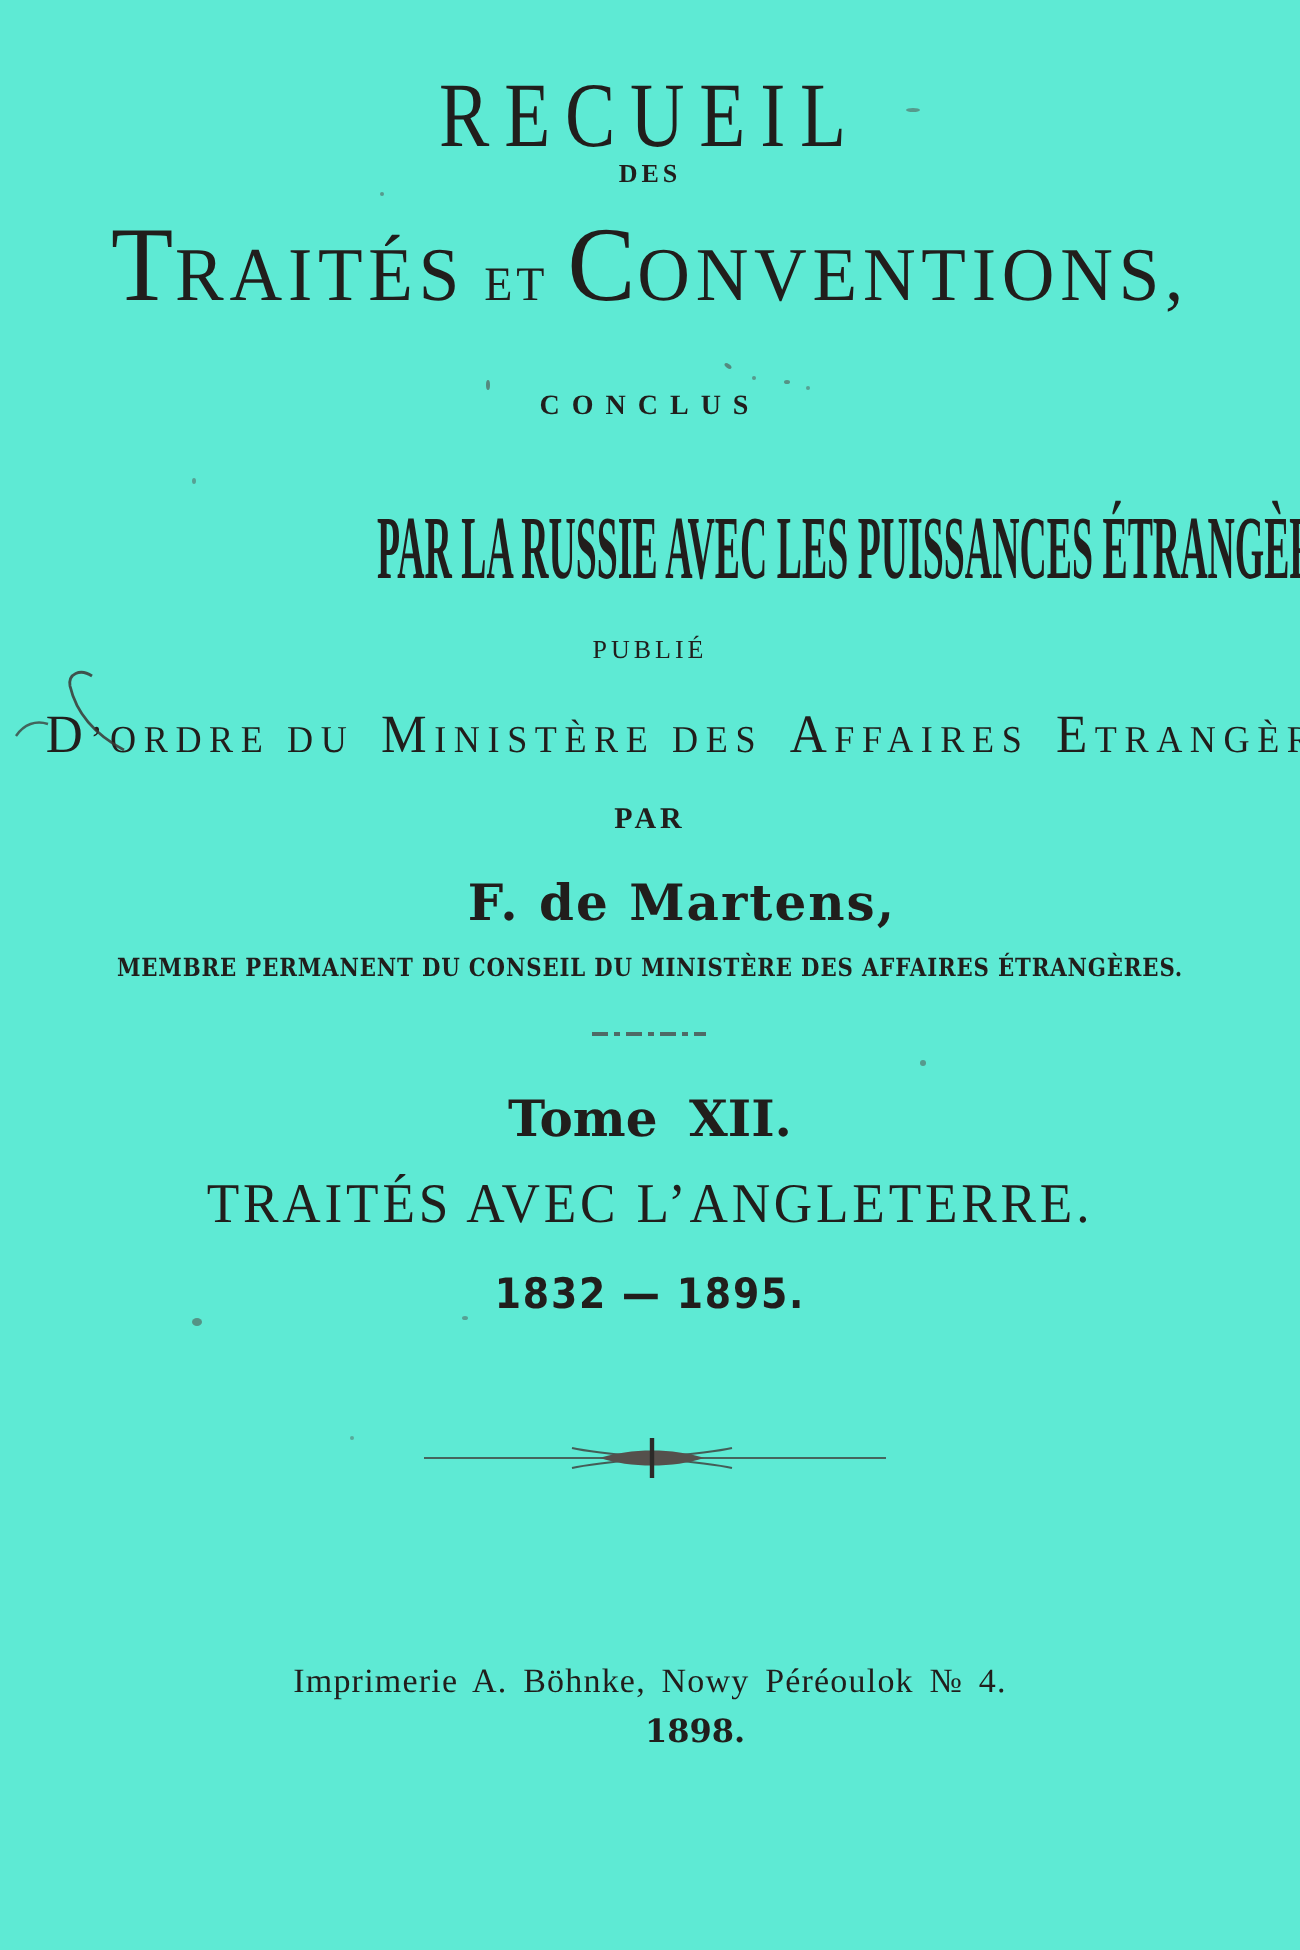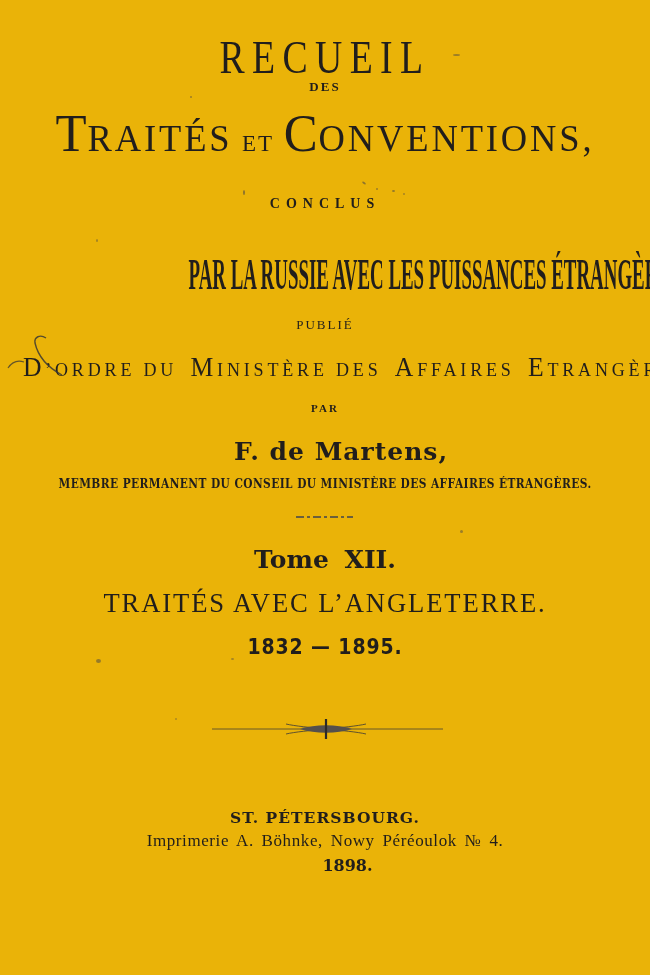--- a/index.html
+++ b/index.html
@@ -1,21 +1,21 @@
 <!DOCTYPE html>
 <html><head>
 <meta charset="utf-8">
 <title>Recueil des Traités et Conventions — title page</title>
 <style>
   html,body{margin:0;padding:0;background:#e8e8e8;}
   .page{
     position:relative;
     width:650px;height:975px;
     margin:0 auto;
-    background:#eab308;
+    background:#5eead4;
     color:#211e1c;
     overflow:hidden;
     font-family:"Liberation Serif", serif;
   }
   .row{position:absolute;left:0;right:0;text-align:center;white-space:nowrap;}
 
   
   .recueil{
     top:31px;font-size:46px;letter-spacing:9px;
     transform:scaleX(.82);transform-origin:center;
@@ -29,21 +29,21 @@
   .conclus{top:196px;font-size:14px;letter-spacing:6px;font-weight:bold;}
   .scope{
     top:248px;font-size:45px;font-weight:700;letter-spacing:0px;
     transform:scaleX(.42);transform-origin:center;
     font-family:"Liberation Serif",serif;
   }
   .publie{top:317px;font-size:13px;font-weight:normal;letter-spacing:2px;}
   .order{top:352px;font-size:19px;letter-spacing:4px;transform:scaleX(.95);transform-origin:center;}
   .order .seg{margin:0 7px;}
   .order .lead{font-size:27px;}
-  .par{top:402px;font-size:11px;font-weight:bold;letter-spacing:2px;}
+  .par{top:402px;font-size:15px;font-weight:bold;letter-spacing:2px;}
 
   
   .author-name{top:437px;font-size:25px;font-weight:bold;font-family:"DejaVu Serif",serif;letter-spacing:1px;margin-left:32px;}
   .author-title{
     top:476px;font-size:12.5px;font-weight:bold;
     font-variant:small-caps;letter-spacing:.5px;
     transform:scaleX(.85);transform-origin:center;
     font-family:"DejaVu Serif",serif;
   }
 
@@ -101,21 +101,20 @@
   <div class="row years">1832 — 1895.</div>
 
   <svg style="left:200px;top:715px" width="250" height="30" viewBox="0 0 250 30">
     <line x1="12" y1="14" x2="243" y2="14" stroke="#3d3a37" stroke-width="1" opacity=".75"></line>
     <path d="M86,9 C103,13 149,15 166,19" stroke="#3d3a37" stroke-width="1" fill="none" opacity=".8"></path>
     <path d="M86,19 C103,15 149,13 166,9" stroke="#3d3a37" stroke-width="1" fill="none" opacity=".8"></path>
     <path d="M100,14 C115,9 137,9 152,14 C137,19 115,19 100,14 Z" fill="#55504c"></path>
     <line x1="126" y1="4" x2="126" y2="24" stroke="#2c2a28" stroke-width="2.2"></line>
   </svg>
 
-  <div class="row imprint-city">ST. PÉTERSBOURG.</div>
   <div class="row imprint-printer">Imprimerie A. Böhnke, Nowy Péréoulok № 4.</div>
   <div class="row imprint-year">1898.</div>
 
   <svg style="left:0;top:330px" width="90" height="60" viewBox="0 0 90 60">
     <path d="M46,8 C40,4 34,7 35,13 C38,26 47,37 62,45" stroke="#3a3734" stroke-width="1.4" fill="none" opacity=".85"></path>
     <path d="M8,38 C12,32 18,30 24,32" stroke="#3a3734" stroke-width="1.2" fill="none" opacity=".75"></path>
   </svg>
 
   <div class="speck" style="left:453px;top:54px;width:7px;height:2px;opacity:.5"></div>
   <div class="speck" style="left:190px;top:96px;width:2px;height:2px;opacity:.5"></div>

